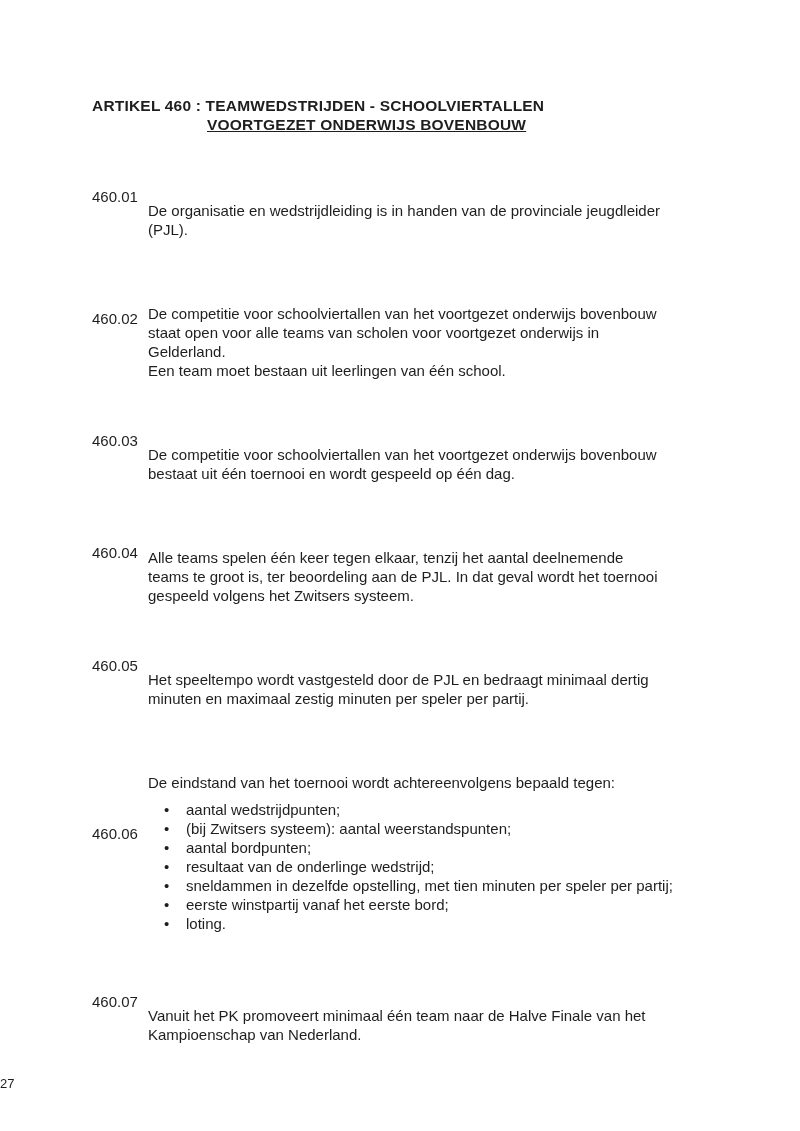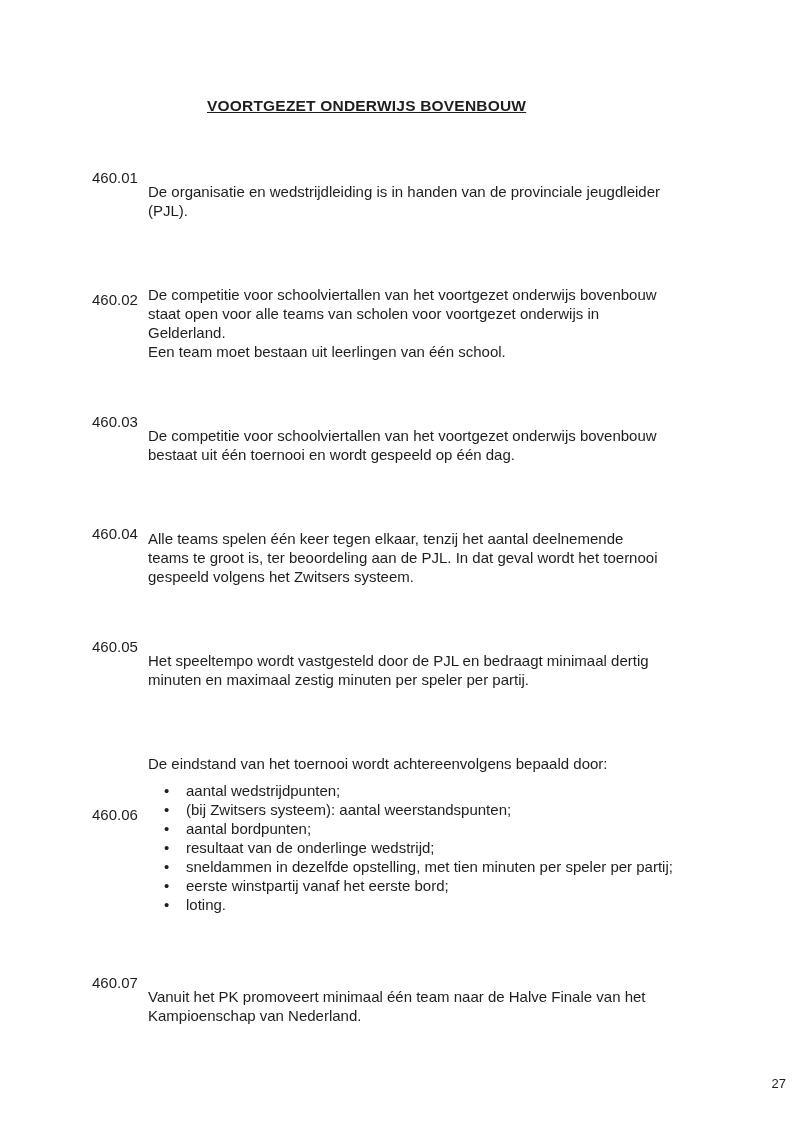--- a/index.html
+++ b/index.html
@@ -66,32 +66,33 @@
     content: "\2022";
     position: absolute;
     left: 8px;
     top: 0;
   }
   .footer {
     position: absolute;
     left: 0;
     top: 1076px;
     width: 786px;
-    text-align: right;
+    text-align: left;
     font-size: 13px;
     line-height: 16px;
   }
 </style>
 </head>
 <body>
 
 <div class="page">
   <div class="content">
 
     <div class="heading">
+      <div class="heading-line1">ARTIKEL 460 : TEAMWEDSTRIJDEN - SCHOOLVIERTALLEN</div>
       <div class="heading-line2">VOORTGEZET ONDERWIJS BOVENBOUW</div>
     </div>
 
     <div class="section">
       <div class="num">460.01</div>
       <div class="body-col">
         <div class="body-text">De organisatie en wedstrijdleiding is in handen van de provinciale jeugdleider
 (PJL).</div>
       </div>
     </div>
@@ -127,21 +128,21 @@
       <div class="num">460.05</div>
       <div class="body-col">
         <div class="body-text">Het speeltempo wordt vastgesteld door de PJL en bedraagt minimaal dertig
 minuten en maximaal zestig minuten per speler per partij.</div>
       </div>
     </div>
 
     <div class="section">
       <div class="num">460.06</div>
       <div class="body-col">
-        <div class="body-text">De eindstand van het toernooi wordt achtereenvolgens bepaald door:</div>
+        <div class="body-text">De eindstand van het toernooi wordt achtereenvolgens bepaald tegen:</div>
         <ul class="bullets">
           <li>aantal wedstrijdpunten;</li>
           <li>(bij Zwitsers systeem): aantal weerstandspunten;</li>
           <li>aantal bordpunten;</li>
           <li>resultaat van de onderlinge wedstrijd;</li>
           <li>sneldammen in dezelfde opstelling, met tien minuten per speler per partij;</li>
           <li>eerste winstpartij vanaf het eerste bord;</li>
           <li>loting.</li>
         </ul>
       </div>

